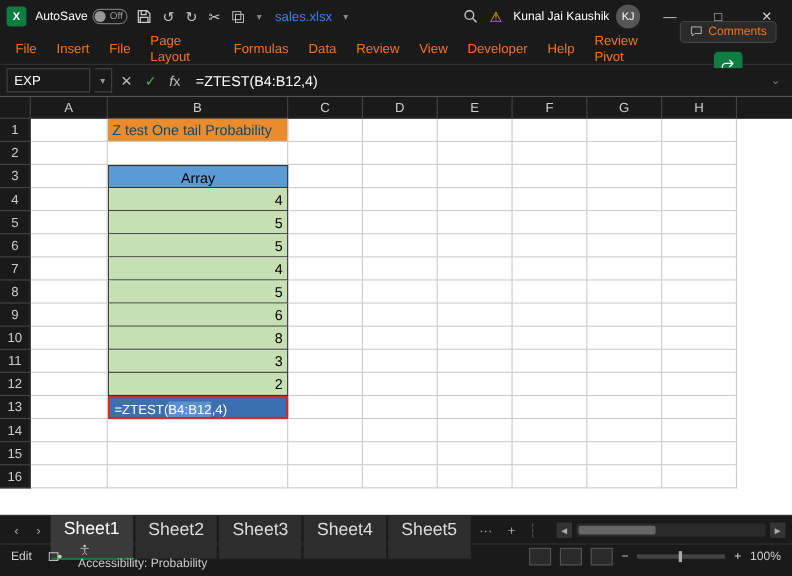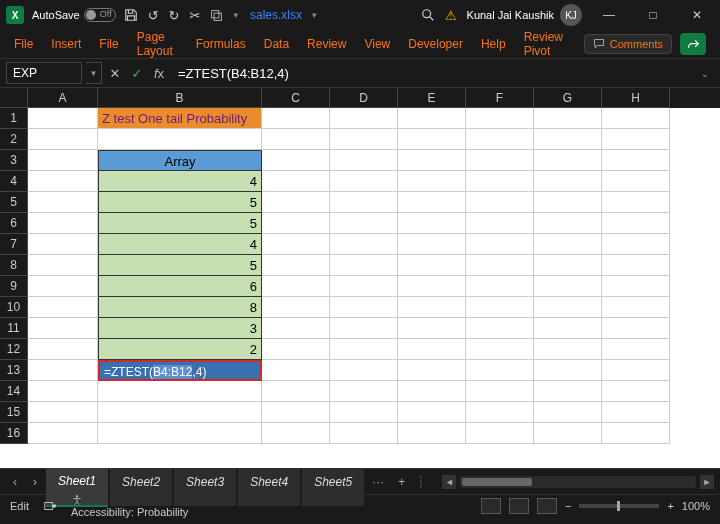--- a/index.html
+++ b/index.html
@@ -13,47 +13,47 @@
   .title-icons { display:flex; gap:10px; align-items:center; color:#ccc; }
   .title-icons span { font-size:13px; cursor:pointer; }
   .filename { color:#3b82f6; font-size:12px; margin-left:4px; }
   .title-right { margin-left:auto; display:flex; align-items:center; gap:10px; }
   .warn { color:#f7b500; font-size:13px; }
   .user { display:flex; align-items:center; gap:6px; font-size:11px; }
   .avatar { width:22px; height:22px; border-radius:50%; background:#555; display:flex; align-items:center; justify-content:center; font-size:10px; }
   .win-btn { width:34px; height:24px; display:flex; align-items:center; justify-content:center; color:#ccc; font-size:12px; }
   .ribbon-tabs { height:28px; display:flex; align-items:center; gap:18px; padding:0 14px; background:#1a1a1a; font-size:12px; color:#f97316; }
   .ribbon-tabs .tab { cursor:pointer; }
-  .ribbon-right { margin-left:auto; display:flex; align-items:center; gap:8px; }
+  .ribbon-right { margin-left:auto; display:flex; align-items:center; gap:8px;flex-direction:column; }
   .comments-btn { background:#2a2a2a; border:1px solid #444; border-radius:4px; padding:3px 8px; display:flex; align-items:center; gap:5px; font-size:11px; }
   .share-btn { background:#107c41; width:26px; height:22px; border-radius:4px; display:flex; align-items:center; justify-content:center; }
   .formula-bar { height:30px; background:#1a1a1a; display:flex; align-items:center; padding:2px 6px; gap:4px; border-top:1px solid #333; border-bottom:1px solid #333; }
   .name-box { width:76px; height:22px; background:#1a1a1a; border:1px solid #444; display:flex; align-items:center; padding:0 6px; font-size:12px; }
   .name-box-dd { width:16px; height:22px; border:1px solid #444; border-left:none; display:flex; align-items:center; justify-content:center; font-size:9px; color:#999; }
   .fb-btn { width:18px; text-align:center; color:#bbb; font-size:13px; cursor:pointer; }
   .fb-btn.check { color:#4caf50; }
   .formula-input { flex:1; height:22px; background:#1a1a1a; border:none; color:#fff; padding:0 6px; font-size:13px; outline:none; }
   .fb-expand { width:18px; color:#888; text-align:center; font-size:10px; }
   .grid-area { background:#fff; color:#000; height:380px; position:relative; overflow:hidden; }
   .corner { position:absolute; left:0; top:0; width:28px; height:20px; background:#1a1a1a; border-right:1px solid #444; border-bottom:1px solid #444; }
   .col-headers { position:absolute; left:28px; top:0; right:0; height:20px; display:flex; background:#1a1a1a; color:#ccc; }
   .col-h { border-right:1px solid #444; border-bottom:1px solid #444; text-align:center; font-size:12px; line-height:20px; }
   .row-headers { position:absolute; left:0; top:20px; width:28px; background:#1a1a1a; color:#ccc; }
   .row-h { height:21px; border-bottom:1px solid #444; border-right:1px solid #444; text-align:center; font-size:12px; line-height:21px; }
   .cells { position:absolute; left:28px; top:20px; right:0; bottom:0; }
   .cell { position:absolute; height:21px; border-right:1px solid #ccc; border-bottom:1px solid #ccc; font-size:13px; padding:0 4px; line-height:21px; overflow:hidden; }
-  .cell.orange { background:#e88c2e; color:#701a75; text-align:left; }
+  .cell.orange { background:#e88c2e; color:#0c4a6e; text-align:left; }
   .cell.bluehdr { background:#5b9bd5; color:#000; text-align:center; border:1px solid #333; }
   .cell.green { background:#c6e0b4; text-align:right; color:#000; border-right:1px solid #333; border-bottom:1px solid #333; border-left:1px solid #333; }
   .cell.formula { background:#3a6fb0; color:#fff; text-align:left; font-size:12px; }
   .redbox { border:2px solid #d02b2b !important; }
   .cell.formula .selrange { background:#5a8fd0; }
   .sheet-tabs { height:26px; background:#1a1a1a; display:flex; align-items:center; padding:0 6px; gap:2px; border-top:1px solid #333; }
   .nav-arrow { width:18px; text-align:center; color:#aaa; font-size:12px; cursor:pointer; }
-  .sheet-tab { padding:17px 12px; background:#2d2d2d; color:#ddd; font-size:12px; border-radius:3px 3px 0 0; cursor:pointer;font-style:italic; }
+  .sheet-tab { padding:17px 12px; background:#2d2d2d; color:#ddd; font-size:16px; border-radius:3px 3px 0 0; cursor:pointer; }
   .sheet-tab.active { background:#3a3a3a; color:#fff; border-bottom:2px solid #107c41; }
   .sheet-more { color:#aaa; padding:0 6px; }
   .hscroll { flex:1; margin-left:12px; display:flex; align-items:center; gap:4px; }
   .hscroll .arrow { width:14px; height:14px; background:#333; color:#aaa; text-align:center; font-size:9px; line-height:14px; }
   .hscroll .track { flex:1; height:12px; background:#2a2a2a; position:relative; border-radius:2px; }
   .hscroll .thumb { position:absolute; left:2px; width:70px; height:8px; top:2px; background:#666; border-radius:2px; }
   .status-bar { height:22px; background:#1a1a1a; display:flex; align-items:center; padding:0 10px; gap:14px; color:#ccc; font-size:11px; border-top:1px solid #333; }
   .status-right { margin-left:auto; display:flex; align-items:center; gap:8px; }
   .view-btn { width:20px; height:16px; border:1px solid #555; background:#2a2a2a; }
   .zoom-track { width:80px; height:4px; background:#444; position:relative; }

